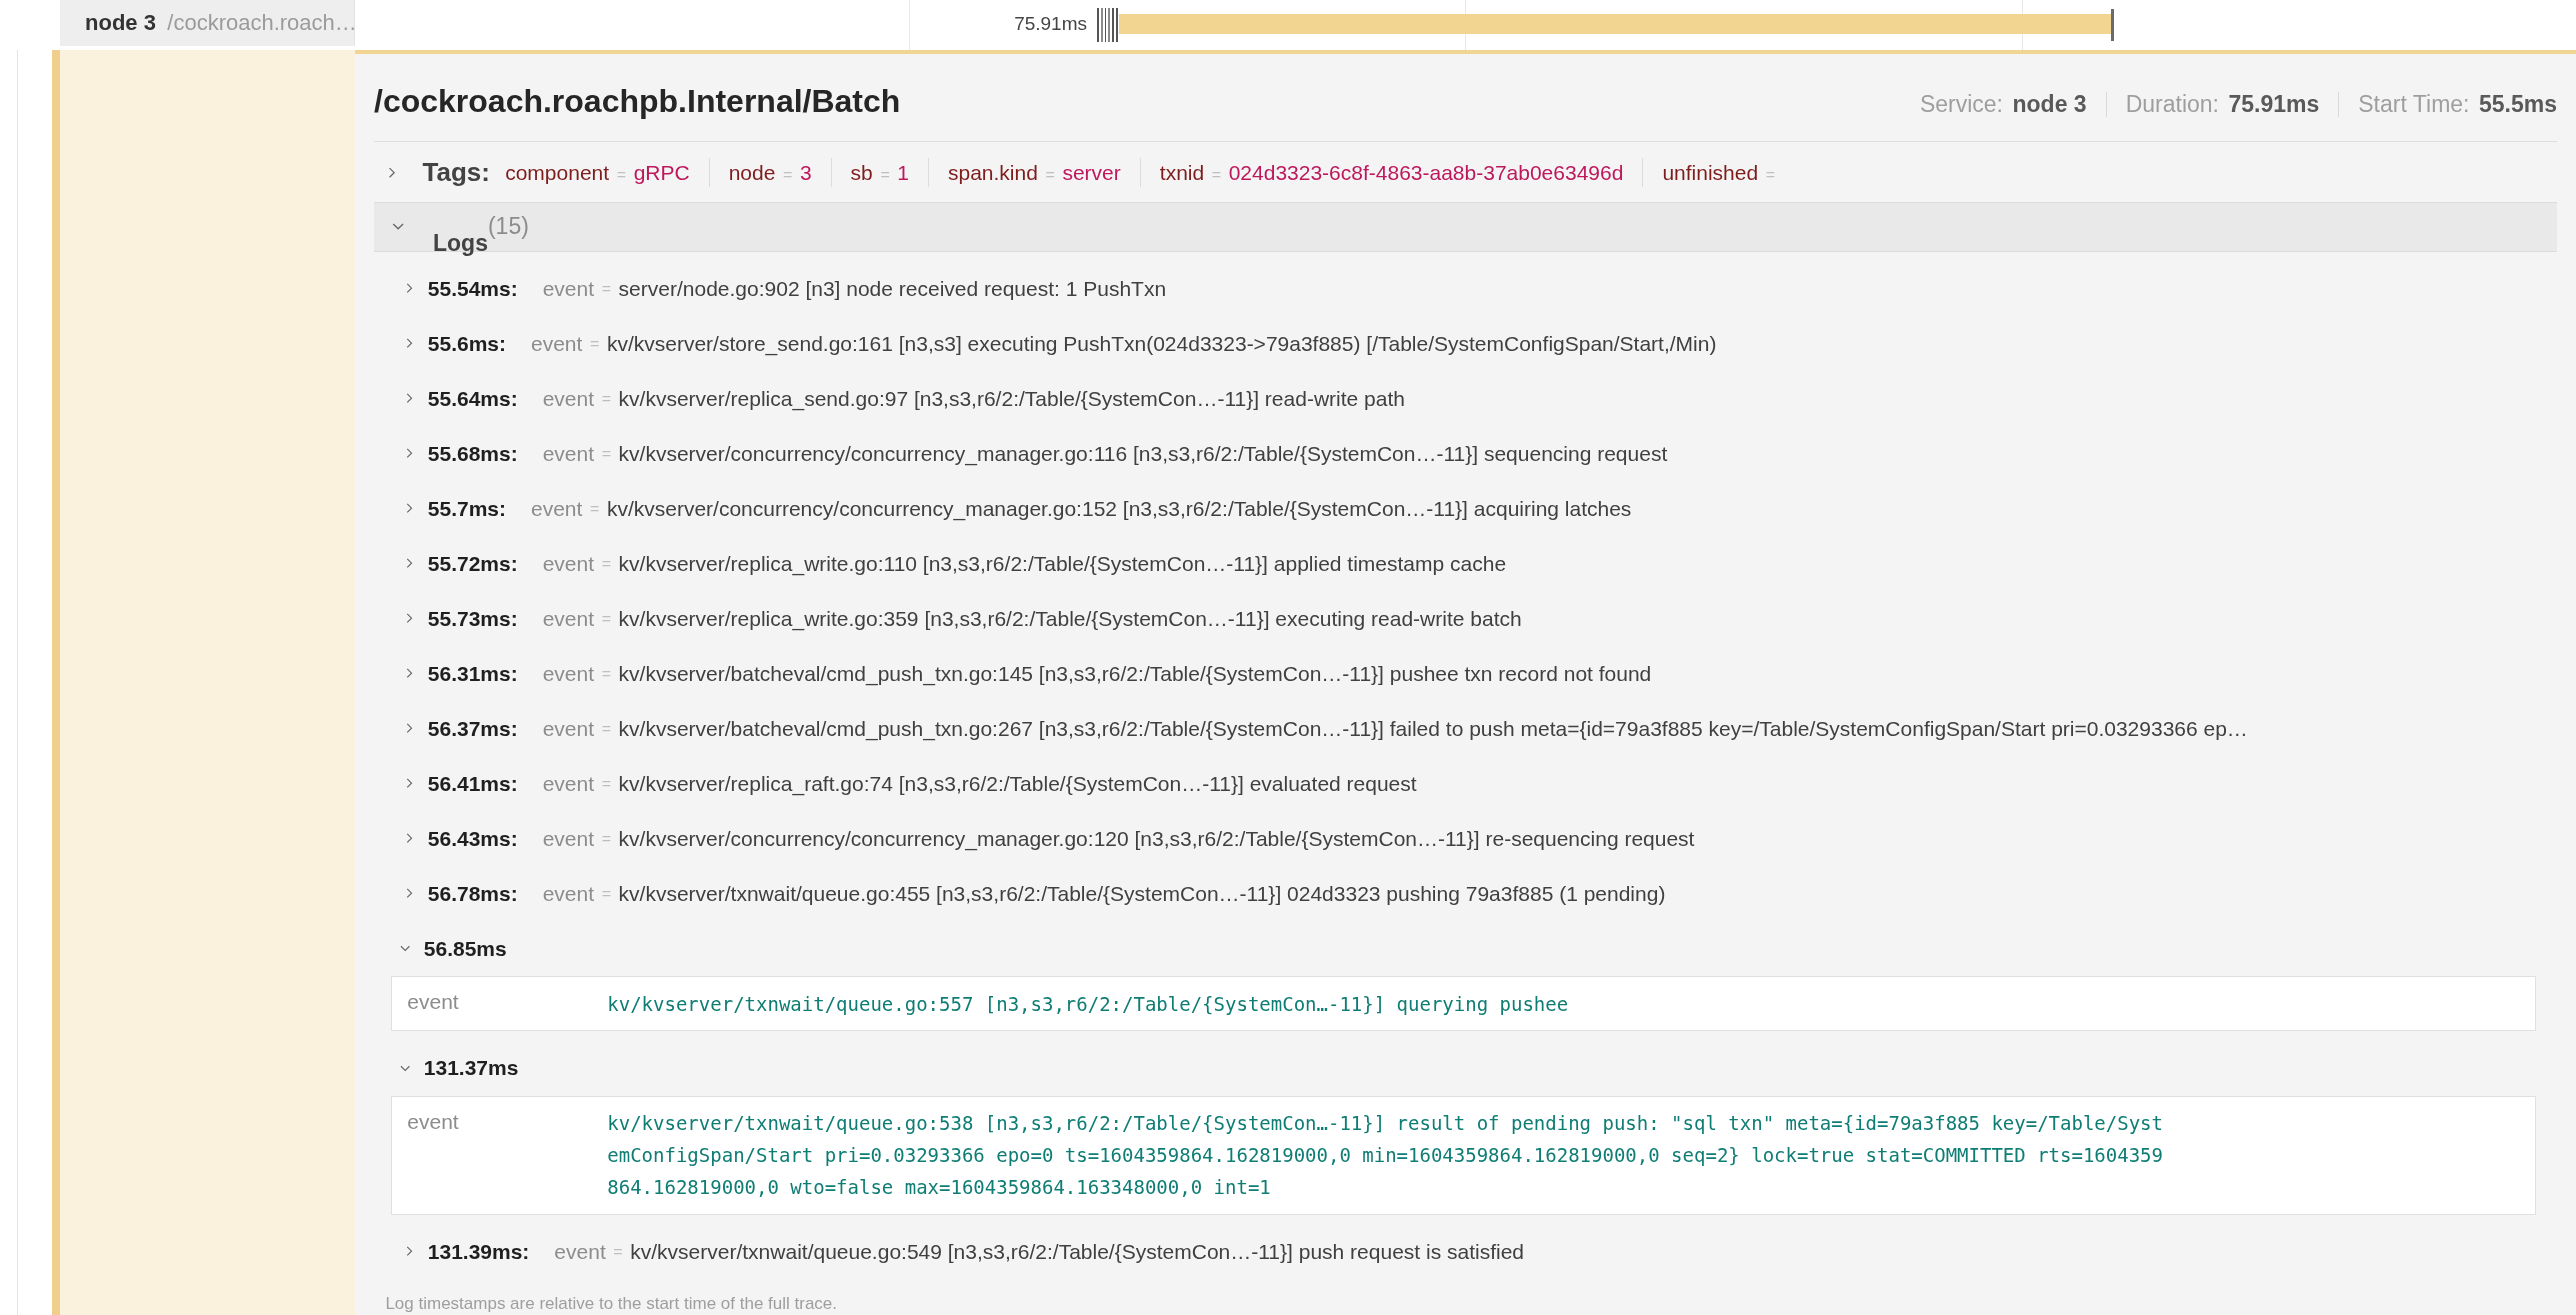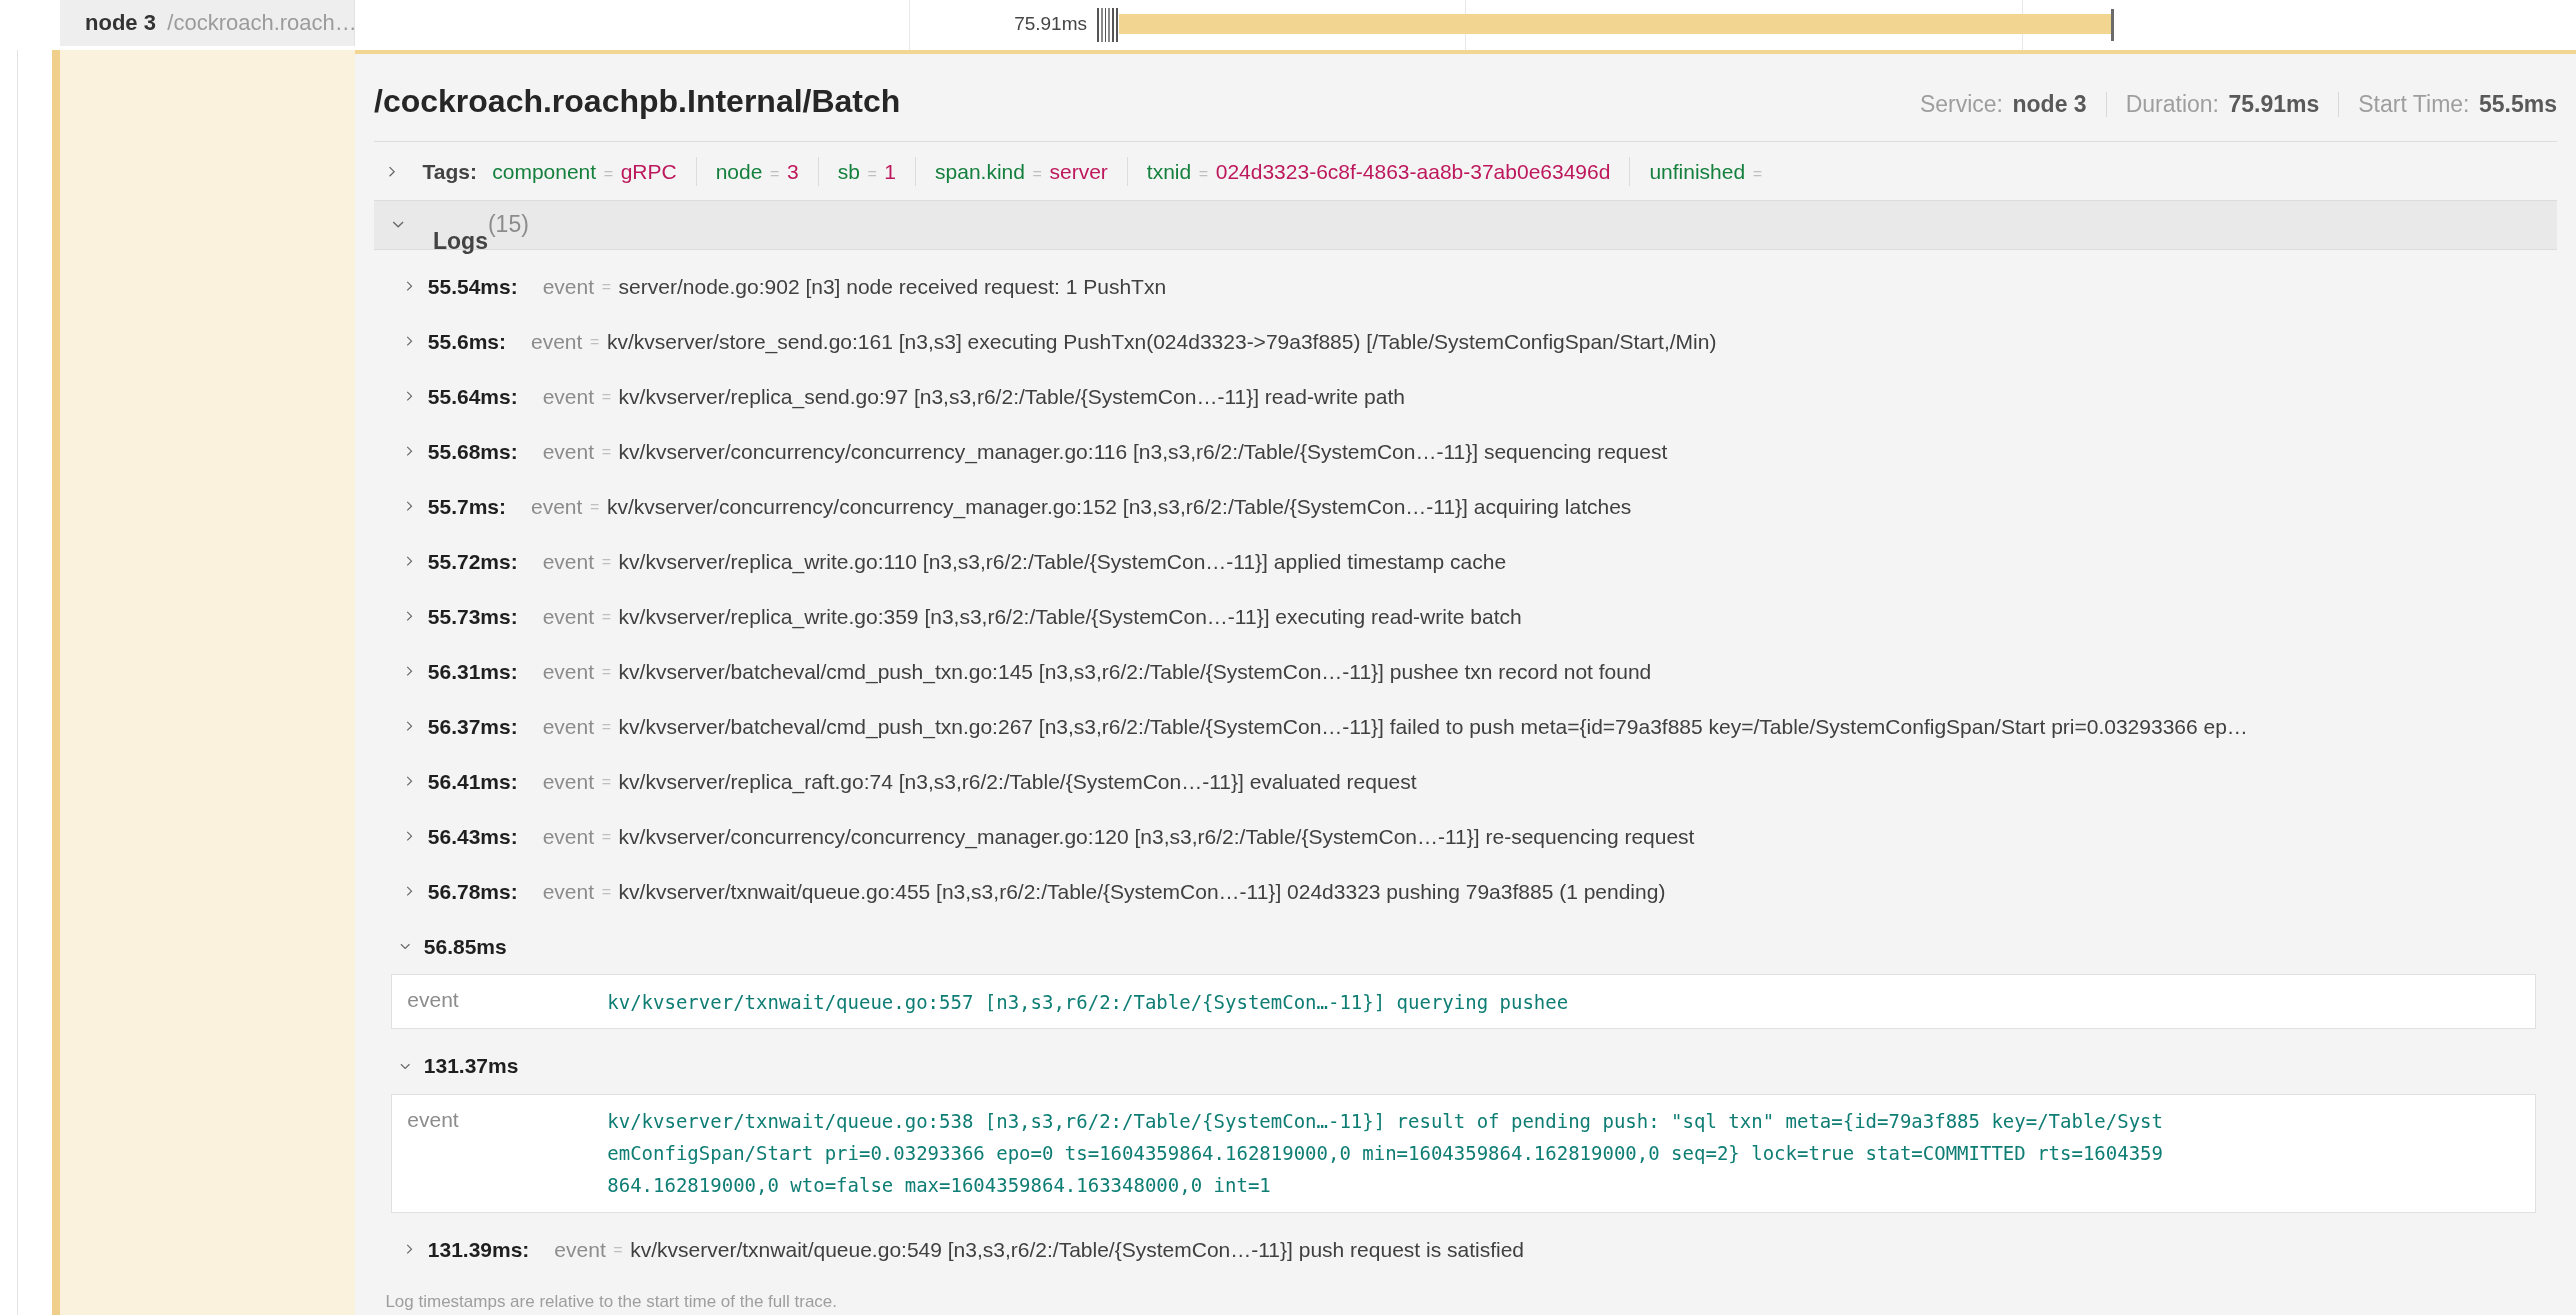--- a/index.html
+++ b/index.html
@@ -39,23 +39,23 @@
   .span-title { font-size:32px; font-weight:bold; color:#262626; white-space:nowrap; }
   .meta { display:flex; align-items:baseline; white-space:nowrap; }
   .meta-item { display:flex; align-items:baseline; }
   .meta-label { font-size:23px; color:#9e9e9e; margin-right:9.5px; }
   .meta-value { font-size:23px; font-weight:bold; color:#595959; }
   .meta-sep { width:1px; height:25px; background:#d9d9d9; margin:0 19px; align-self:center; }
 
   .title-divider { height:1px; background:#dddddd; margin-top:21px; }
 
   .tags-row { display:flex; align-items:center; padding:15.3px 0 13.3px 11.4px; white-space:nowrap; }
-  .tags-label { font-size:21px; font-weight:bold; color:#434343; margin:0 15.3px 0 11.4px; }
+  .tags-label { font-size:26px; font-weight:bold; color:#434343; margin:0 15.3px 0 11.4px; }
   .tag-item { display:flex; align-items:baseline; }
-  .tag-k { font-size:21px; color:#15803d; }
+  .tag-k { font-size:21px; color:#7f1d1d; }
   .tag-v { font-size:21px; color:#be185d; }
   .tag-sep { width:1px; height:29px; background:#dcdcdc; margin:0 19px; align-self:center; }
 
   .logs-band { height:50px; background:#e9e9e9; border-top:1px solid #dcdcdc; border-bottom:1px solid #dcdcdc;
                display:flex; align-items:center; padding-left:17px; }
   .logs-title { font-size:23px; font-weight:bold; color:#434343; margin-left:15.3px;margin-top:34px; }
   .logs-count { font-size:23px; color:#8c8c8c; margin-left:0;text-align:center; }
 
   .logs-list { padding-top:9.5px; }
   .log-row { display:flex; align-items:center; height:55px; padding-left:29px;

